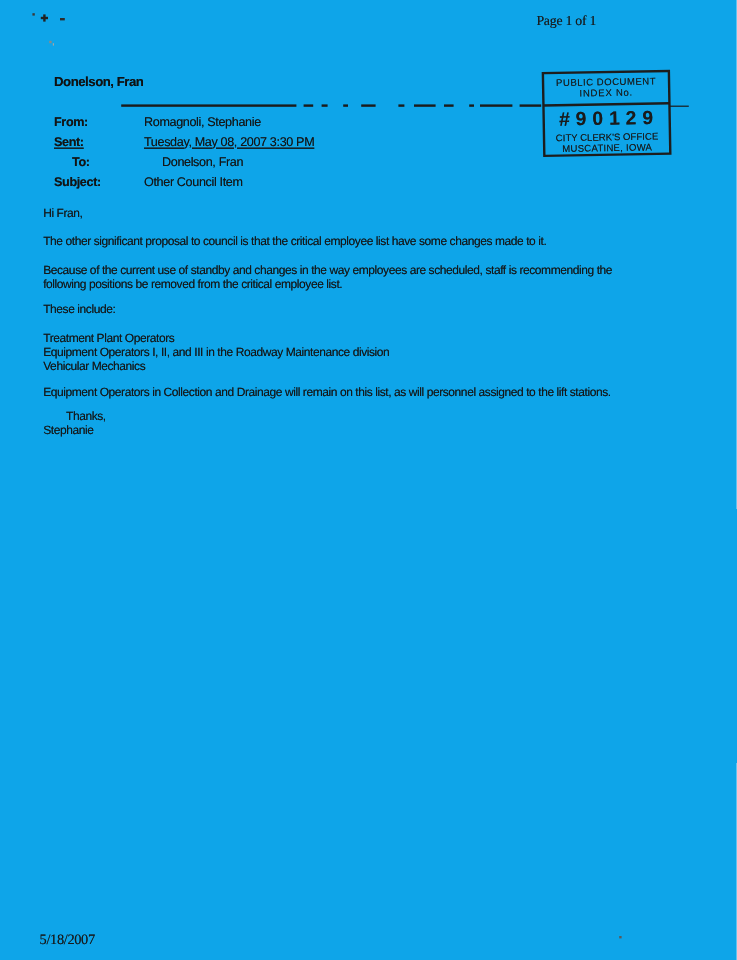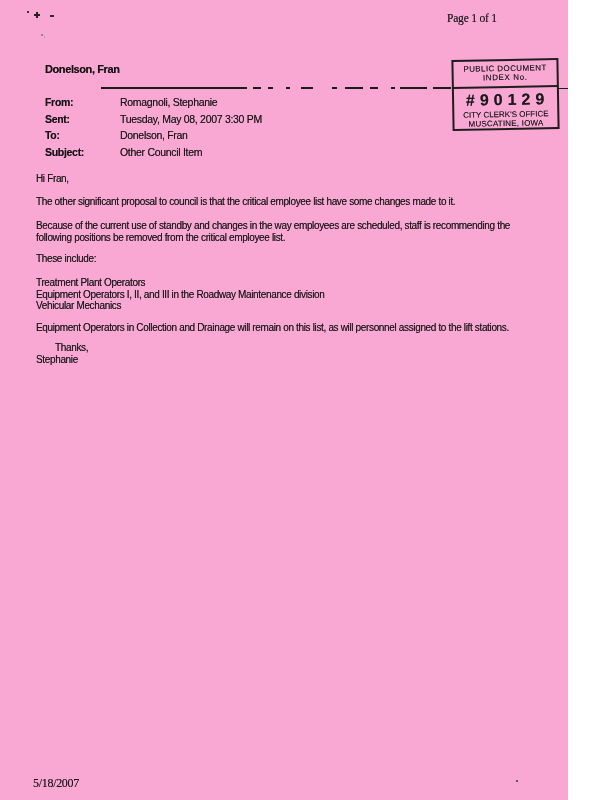--- a/index.html
+++ b/index.html
@@ -1,21 +1,21 @@
 <!DOCTYPE html>
 <html><head>
 <meta charset="utf-8">
 <style>
   * { margin: 0; padding: 0; box-sizing: border-box; }
   html, body { background: #ffffff; }
   .page {
     position: relative;
-    width: 568px;
+    width: 614px;
     height: 800px;
-    background: #f9a8d4;
+    background: #0ea5e9;
     overflow: hidden;
     font-family: "Liberation Sans", sans-serif;
     color: #161616;
   }
   .abs { position: absolute; white-space: nowrap; }
   .sans { font-family: "Liberation Sans", sans-serif; }
   .serif { font-family: "Liberation Serif", serif; }
   .scan { text-shadow: 0 0 0.4px rgba(0,0,0,0.55); }
 
   .page-indicator {
@@ -99,25 +99,25 @@
     <div class="stamp-divider"></div>
     <div class="stamp-number">#90129</div>
     <div class="stamp-line stamp-line3">CITY CLERK'S OFFICE</div>
     <div class="stamp-line stamp-line4">MUSCATINE, IOWA</div>
   </div>
 
   <div class="field-row scan" style="top:96px;">
     <span class="field-label">From:</span>
     <span class="field-value">Romagnoli, Stephanie</span>
   </div>
-  <div class="field-row scan" style="top:112.5px;">
+  <div class="field-row scan" style="top:112.5px;text-decoration:underline;">
     <span class="field-label">Sent:</span>
     <span class="field-value">Tuesday, May 08, 2007 3:30 PM</span>
   </div>
-  <div class="field-row scan" style="top:129px;">
+  <div class="field-row scan" style="top:129px;margin-left:15px;">
     <span class="field-label">To:</span>
     <span class="field-value">Donelson, Fran</span>
   </div>
   <div class="field-row scan" style="top:145.5px;">
     <span class="field-label">Subject:</span>
     <span class="field-value">Other Council Item</span>
   </div>
 
   <div class="body-line scan" style="top:173px;">Hi Fran,</div>
   <div class="body-line scan" style="top:196px;">The other significant proposal to council is that the critical employee list have some changes made to it.</div>

